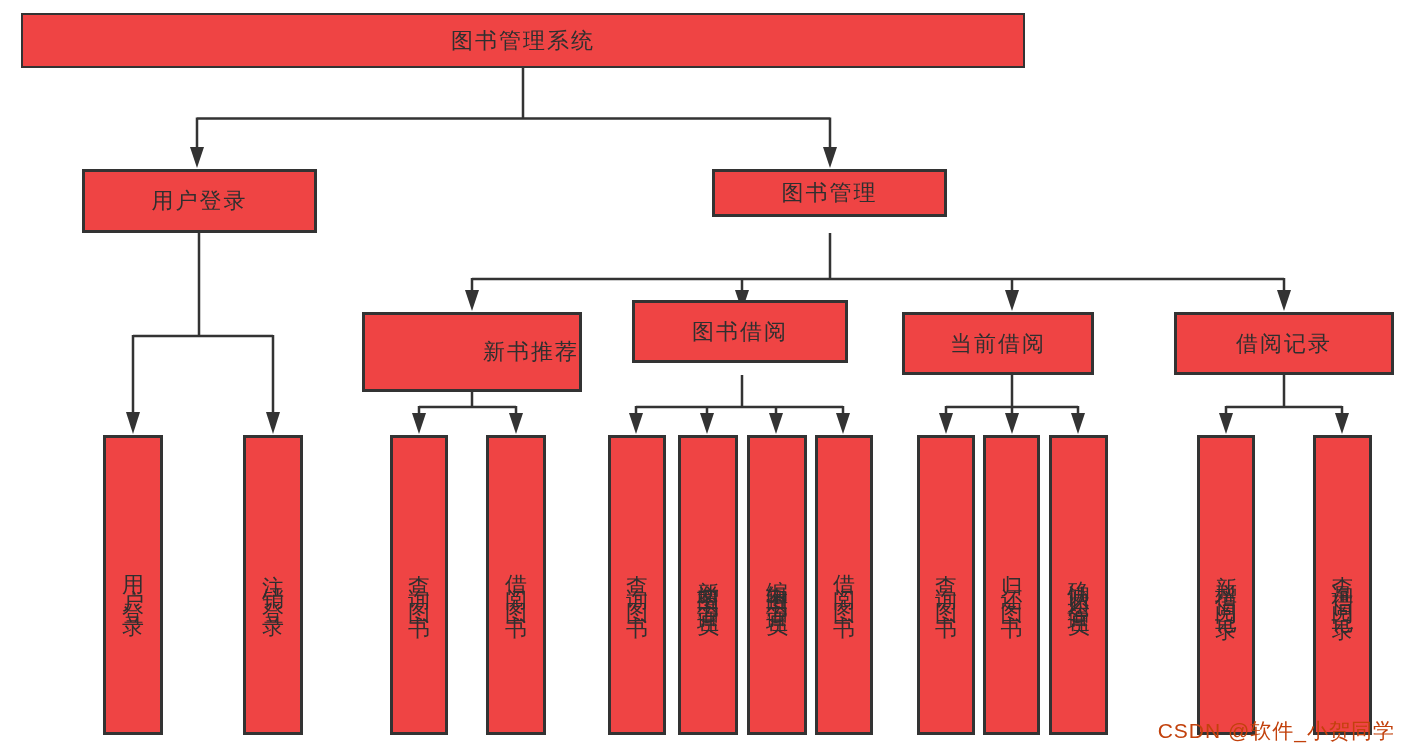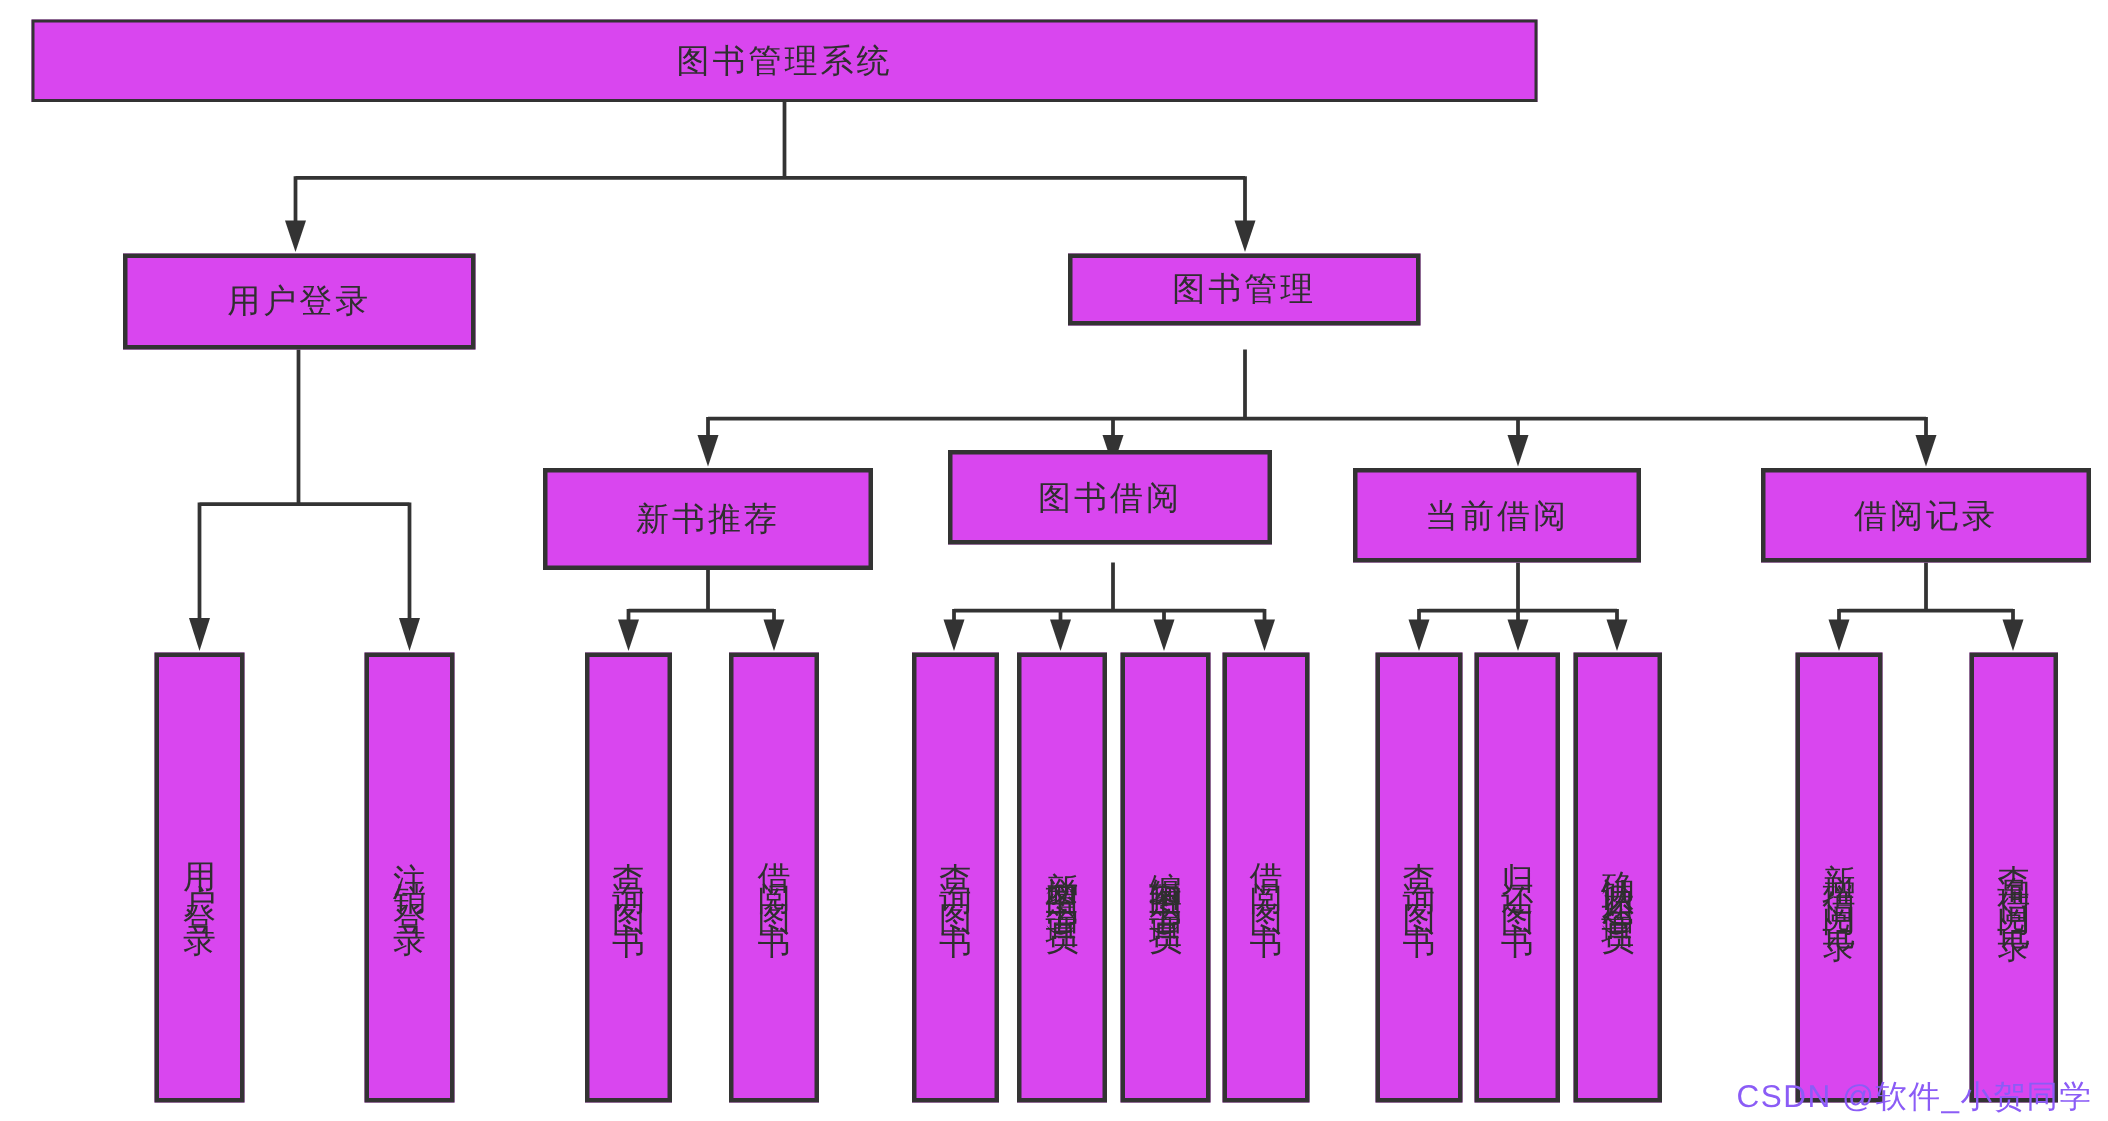--- a/index.html
+++ b/index.html
@@ -15,37 +15,37 @@
   }
   svg.connectors {
     position: absolute;
     left: 0; top: 0;
     width: 1405px; height: 747px;
     z-index: 1;
   }
   .box {
     position: absolute;
     border: 3px solid #333333;
-    background: #d946ef;
+    background: #ef4444;
     display: flex;
     align-items: center;
     justify-content: center;
     font-size: 22px;
     letter-spacing: 2px;
     z-index: 2;
     text-align: center;
     white-space: nowrap;
   }
   .root-box {
     left: 21px; top: 13px; width: 1004px; height: 55px;
     border-width: 2px;
   }
   .b-l2a { left: 82px;  top: 169px; width: 235px; height: 64px; }
   .b-l2b { left: 712px; top: 169px; width: 235px; height: 48px; }
-  .b-l3a { left: 362px;  top: 312px; width: 220px; height: 68px; }
+  .b-l3a { left: 362px;  top: 312px; width: 220px; height: 80px; justify-content: flex-end; }
   .b-l3b { left: 632px;  top: 300px; width: 216px; height: 63px; }
   .b-l3c { left: 902px;  top: 312px; width: 192px; height: 63px; }
   .b-l3d { left: 1174px; top: 312px; width: 220px; height: 63px; }
   .leaf {
     top: 435px; height: 300px;
     writing-mode: vertical-lr;
     text-orientation: upright;
     letter-spacing: 14px;
     white-space: normal;
   }
@@ -63,21 +63,21 @@
   .b-f9  { left: 983px;  width: 57px; }
   .b-f10 { left: 1049px; width: 59px; }
   .b-f11 { left: 1197px; width: 58px; }
   .b-f12 { left: 1313px; width: 59px; }
   .watermark {
     position: absolute;
     right: 10px;
     bottom: 2px;
     font-size: 21px;
     letter-spacing: 1px;
-    color: #8b5cf6;
+    color: #c2410c;
     z-index: 5;
   }
 </style>
 </head>
 <body>
 
 <div class="canvas">
 
   <svg class="connectors" viewBox="0 0 1405 747" xmlns="http://www.w3.org/2000/svg">
     <g stroke="#333333" stroke-width="2.5" fill="none">

